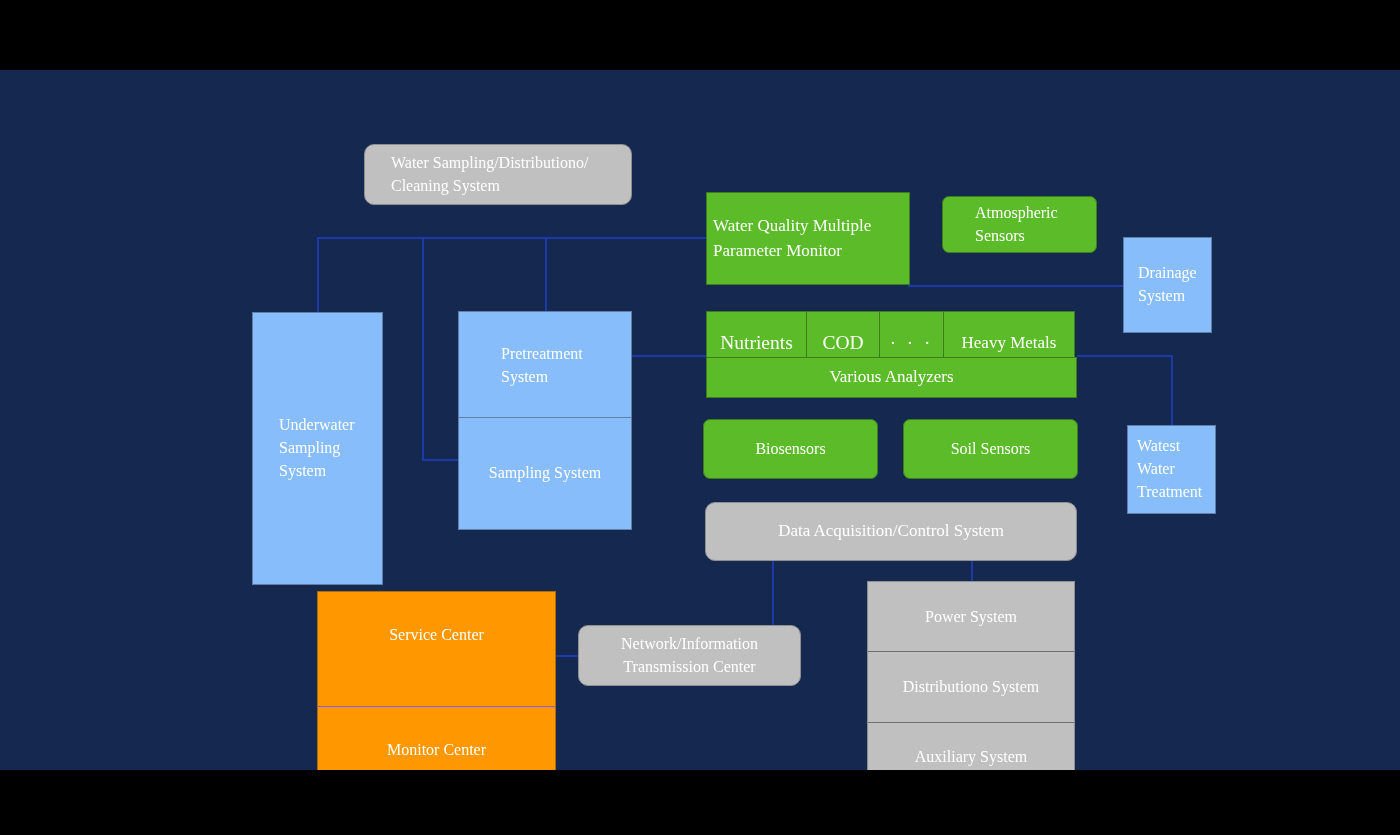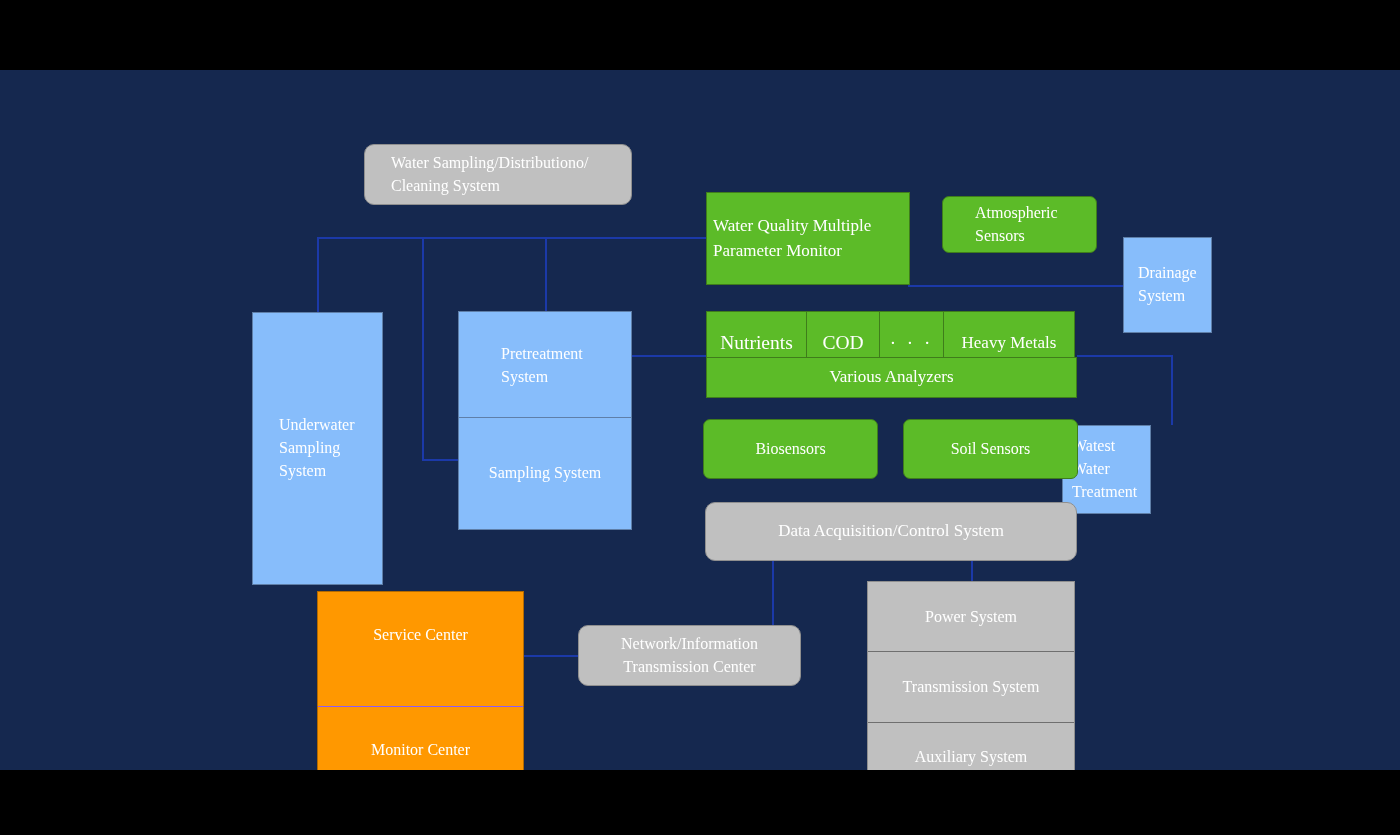--- a/index.html
+++ b/index.html
@@ -152,21 +152,21 @@
     <div class="node green rounded-sm f16" style="left:942px; top:126px; width:155px; height:57px; padding-left:32px; text-align:left;">
       <span>Atmospheric</span>
       <span>Sensors</span>
     </div>
 
     <div class="node blue f16" style="left:1123px; top:167px; width:89px; height:96px; padding-left:14px; text-align:left;">
       <span>Drainage</span>
       <span>System</span>
     </div>
 
-    <div class="node blue f16" style="left:1062px; top:355px; width:89px; height:89px; padding-left:9px; text-align:left;">
+    <div class="node blue f16" style="left:1127px; top:355px; width:89px; height:89px; padding-left:9px; text-align:left;">
       <span>Watest</span>
       <span>Water</span>
       <span>Treatment</span>
     </div>
 
     <div class="chiprow" style="left:706px; top:241px; width:371px; height:63px;">
       <div class="chip f19" style="width:101px;">
         <span>Nutrients</span>
       </div>
       <div class="chip f19" style="width:74px;">
@@ -189,40 +189,40 @@
     </div>
 
     <div class="node green rounded-sm center f16" style="left:903px; top:349px; width:175px; height:60px;">
       <span>Soil Sensors</span>
     </div>
 
     <div class="node gray rounded center f17" style="left:705px; top:432px; width:372px; height:59px;">
       <span>Data Acquisition/Control System</span>
     </div>
 
-    <div class="stack orange" style="left:317px; top:521px; width:207px; height:203px; background:#ff9800; border:1px solid #b36a00;gap:28px;">
+    <div class="stack orange" style="left:317px; top:521px; width:239px; height:203px; background:#ff9800; border:1px solid #b36a00;gap:28px;">
       <div class="cell f16">
         <span>Service Center</span>
       </div>
       <div class="cell f16">
         <span>Monitor Center</span>
       </div>
     </div>
 
     <div class="node gray rounded center f16" style="left:578px; top:555px; width:223px; height:61px;">
       <span>Network/Information</span>
       <span>Transmission Center</span>
     </div>
 
     <div class="stack gray" style="left:867px; top:511px; width:208px; height:212px; background:#c0c0c0; border:1px solid #8f8f8f;">
       <div class="cell f16">
         <span>Power System</span>
       </div>
       <div class="cell f16">
-        <span>Transmission System</span>
+        <span>Distributiono System</span>
       </div>
       <div class="cell f16">
         <span>Auxiliary System</span>
       </div>
     </div>
 
   </div>
 </div>
 
 </body></html>

